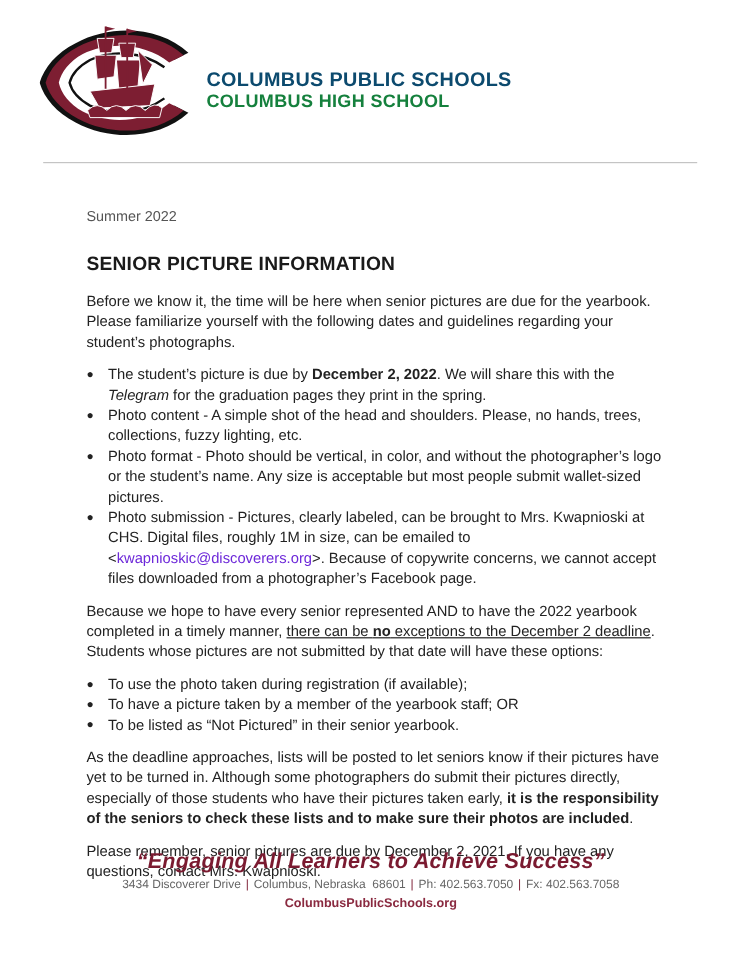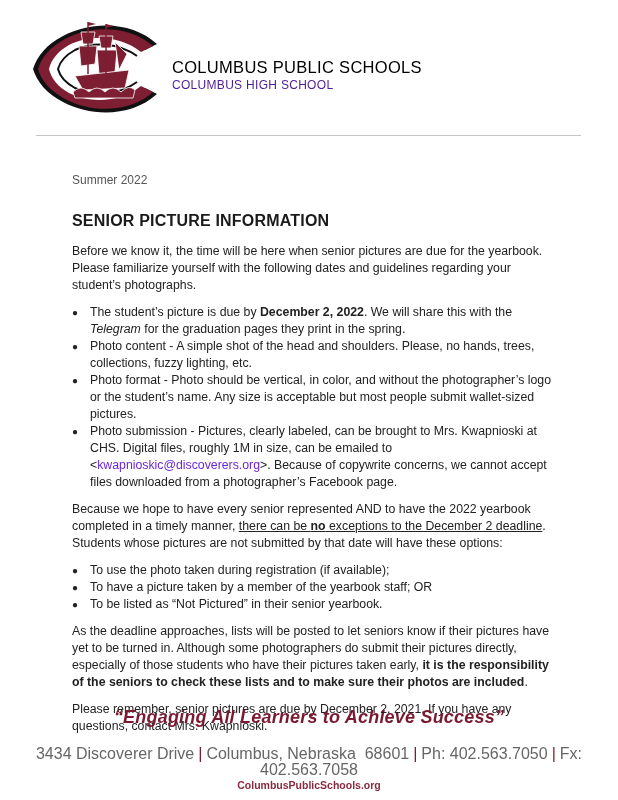--- a/index.html
+++ b/index.html
@@ -1,35 +1,35 @@
 <!DOCTYPE html>
 <html><head>
 <meta charset="utf-8">
 <style>
   html, body { margin: 0; padding: 0; background: #ffffff; }
   body { width: 618px; height: 800px; position: relative; overflow: hidden;
          font-family: "Liberation Sans", "DejaVu Sans", sans-serif; color: #1f1f1f; }
   .header { position: absolute; left: 0; top: 0; width: 618px; height: 140px; }
   .logo { position: absolute; left: 33px; top: 14px; width: 126px; height: 110px; }
   .org { position: absolute; left: 172px; top: 57px; }
-  .org-name { font-size: 16.5px; font-weight: normal; color: #000000; letter-spacing: 0.3px; line-height: 20px; white-space: nowrap; }
-  .school-name { font-size: 12px; font-weight: normal; color: #4c1d95; letter-spacing: 0.3px; line-height: 16px; white-space: nowrap; }
+  .org-name { font-size: 16.5px; font-weight: bold; color: #0c4a6e; letter-spacing: 0.3px; line-height: 20px; white-space: nowrap; }
+  .school-name { font-size: 15px; font-weight: bold; color: #15803d; letter-spacing: 0.3px; line-height: 16px; white-space: nowrap; }
   .rule { position: absolute; left: 36px; top: 135px; width: 545px; height: 0; border-top: 1.5px solid #c4c4c4; }
   .content { position: absolute; left: 72px; top: 172px; width: 480px; font-size: 12.3px; line-height: 17px; color: #222; }
   .date { font-size: 12px; color: #555; margin: 0 0 21px 0; line-height: 16px; }
   .title { font-size: 16px; font-weight: bold; color: #1a1a1a; margin: 0 0 10px 0; line-height: 24px; letter-spacing: 0.2px; }
   p { margin: 0 0 10px 0; }
   ul { list-style: none; margin: 0 0 10px 0; padding: 0; }
   ul li { position: relative; padding-left: 18px; margin: 0; }
   ul li .bullet { position: absolute; left: 0; top: 0; font-size: 10px; }
   a.email { color: #6d28d9; }
   .u { text-decoration: underline; }
   .footer { position: absolute; left: 0; top: 705px; width: 618px; text-align: center; }
   .motto { font-size: 18px; font-weight: bold; font-style: italic; color: #7a1a30; line-height: 24px; letter-spacing: 0.2px; }
-  .contact { font-size: 16px; color: #666; line-height: 16px; margin-top: 17px; }
+  .contact { font-size: 10px; color: #666; line-height: 16px; margin-top: 1px; }
   .contact .sep { color: #7a1a30; padding: 0 4px; }
   .website { font-size: 10.5px; font-weight: bold; color: #8a2a40; line-height: 15px; }
 </style>
 </head>
 <body>
 
 <div class="header">
   <svg class="logo" viewBox="0 0 126 110" xmlns="http://www.w3.org/2000/svg">
 
     <path d="M124 30 C100 8 60 6 30 22 C14 30 4 42 0 55 C4 68 14 80 30 88 C60 104 100 102 124 80 L112 74 C92 92 58 94 34 82 C22 76 14 66 12 55 C14 44 22 34 34 28 C58 16 92 18 112 36 Z" fill="#111"></path>

